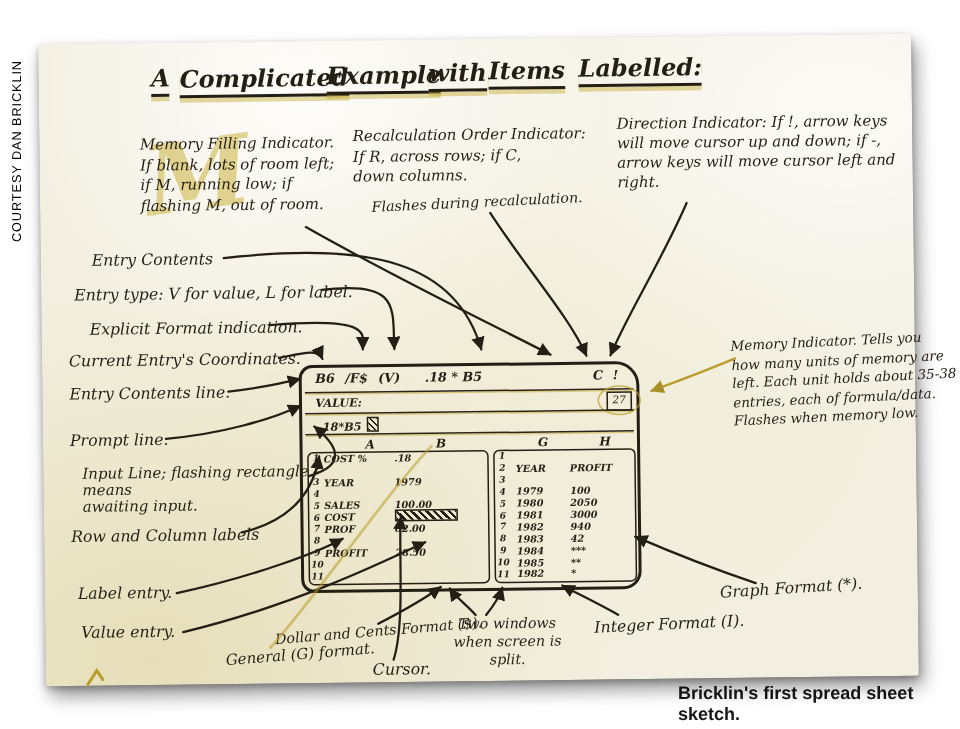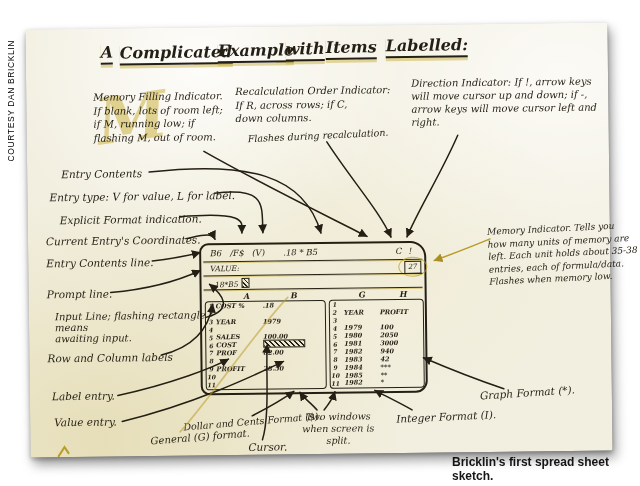--- a/index.html
+++ b/index.html
@@ -29,21 +29,21 @@
   .note{position:absolute;font-style:italic;font-size:10px;line-height:13.5px;white-space:pre-line;color:#241f14;}
   .lbl{position:absolute;font-style:italic;font-size:10.5px;white-space:pre-line;color:#241f14;}
   .small{font-size:9.5px;line-height:12.5px;}
   .bigM{position:absolute;left:70px;top:52px;font-size:64px;font-weight:bold;font-style:italic;
         color:rgba(199,172,48,.5);transform:rotate(-7deg);}
   
   .screen{position:absolute;left:171px;top:216px;width:223px;height:148px;
           border:2px solid #241f14;border-radius:9px 16px 12px 9px;}
   .hline{position:absolute;left:2px;right:2px;border-top:1.5px solid #2a2316;
          box-shadow:0 1px 0 rgba(197,170,50,.55);}
-  .scr-txt{position:absolute;font-style:italic;font-weight:normal;font-size:8.5px;color:#241f14;white-space:pre;}
+  .scr-txt{position:absolute;font-style:italic;font-weight:bold;font-size:8.5px;color:#241f14;white-space:pre;}
   .membox{position:absolute;right:3px;top:18px;width:15px;height:11px;border:1px solid #241f14;
           font-size:7px;font-style:italic;text-align:center;line-height:11px;color:#241f14;}
   .memring{position:absolute;right:-3px;top:14px;width:27px;height:18px;border:1.6px solid rgba(190,160,42,.75);
            border-radius:50%;}
   .curbox{display:inline-block;width:6px;height:8px;border:1px solid #241f14;margin-left:3px;
           vertical-align:-1px;background:repeating-linear-gradient(45deg,#241f14 0 1px,transparent 1px 3px);}
   .colhdr{position:absolute;top:46px;font-size:8px;font-weight:bold;font-style:italic;color:#241f14;}
   .window{position:absolute;top:56px;height:87px;border:1.4px solid #241f14;border-radius:4px;
           overflow:hidden;}
   .win-l{left:3px;width:119px;}

